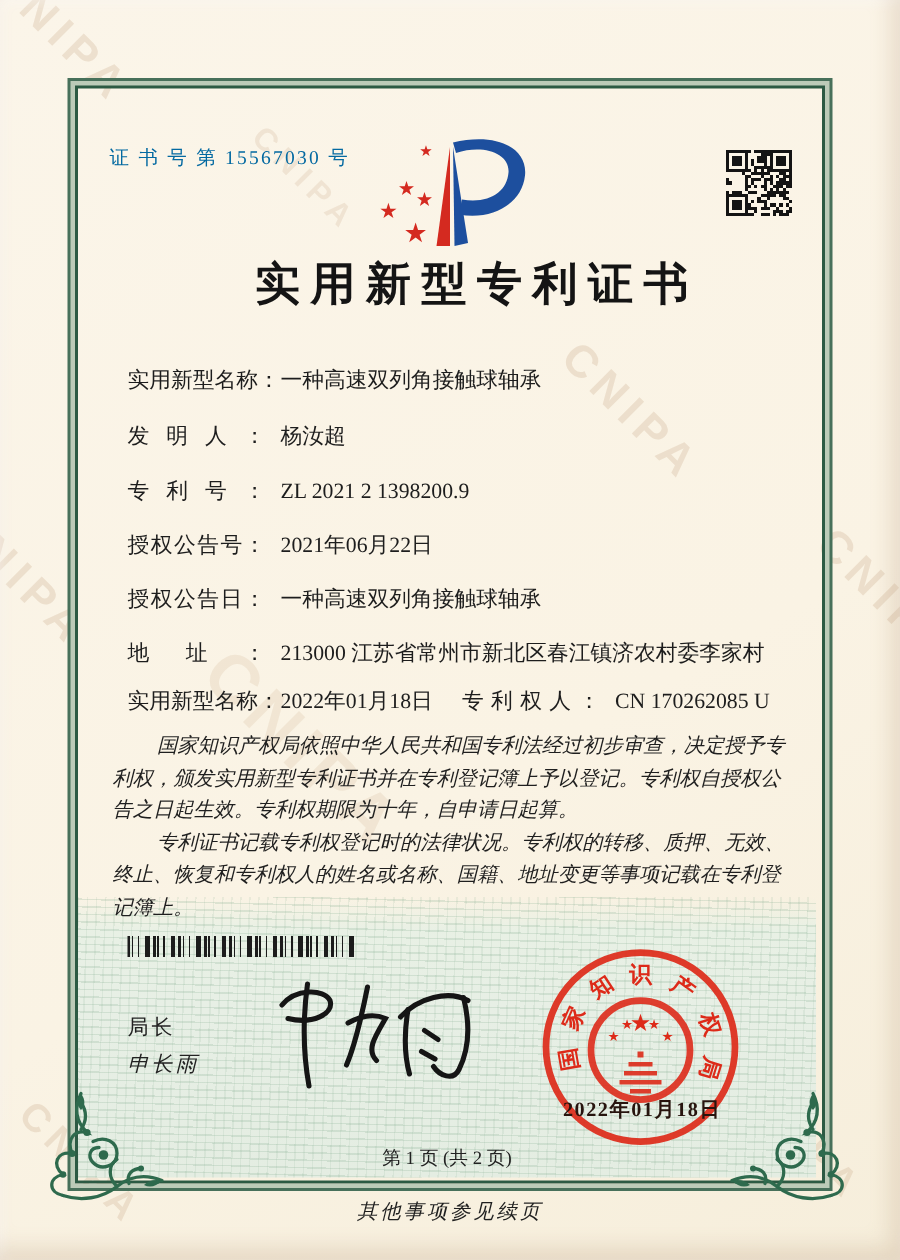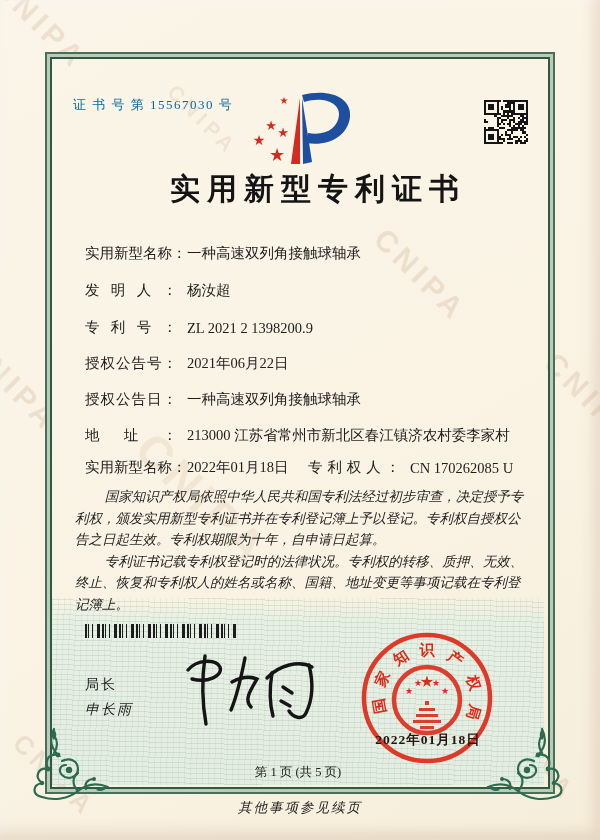--- a/index.html
+++ b/index.html
@@ -317,21 +317,21 @@
   <span class="sc" style="left:20.7px;top:76.3px;transform:translate(-50%,-50%) rotate(-100deg);">国</span>
   <span class="sc" style="left:24.1px;top:48.5px;transform:translate(-50%,-50%) rotate(-66deg);">家</span>
   <span class="sc" style="left:41.9px;top:27.7px;transform:translate(-50%,-50%) rotate(-33deg);">知</span>
   <span class="sc" style="left:68px;top:20px;transform:translate(-50%,-50%);">识</span>
   <span class="sc" style="left:96.2px;top:29.2px;transform:translate(-50%,-50%) rotate(36deg);">产</span>
   <span class="sc" style="left:113.6px;top:53.2px;transform:translate(-50%,-50%) rotate(72deg);">权</span>
   <span class="sc" style="left:113.9px;top:82px;transform:translate(-50%,-50%) rotate(107deg);">局</span>
 </div>
 <div class="seal-date">2022年01月18日</div>
 
-<div class="page-no">第 1 页 (共 5 页)</div>
+<div class="page-no">第 1 页 (共 2 页)</div>
 <div class="cont-note">其他事项参见续页</div>
 
 <svg class="orn orn-bl" viewBox="0 0 86 80" xmlns="http://www.w3.org/2000/svg">
   <g fill="none" stroke="#2e6a4d" stroke-width="2.2" stroke-linecap="round">
     <path d="M30,2 C24,14 28,22 34,28 C26,26 20,32 24,42"></path>
     <path d="M30,8 C34,14 34,20 30,26"></path>
     <path d="M24,42 C14,40 10,50 18,56 C8,58 8,68 18,70"></path>
     <path d="M18,70 C30,74 44,72 54,64 C64,56 74,56 84,60"></path>
     <path d="M38,34 C46,30 54,34 54,42 C54,50 44,54 38,48 C34,44 36,38 42,38"></path>
     <path d="M54,64 C48,58 48,50 54,46"></path>

